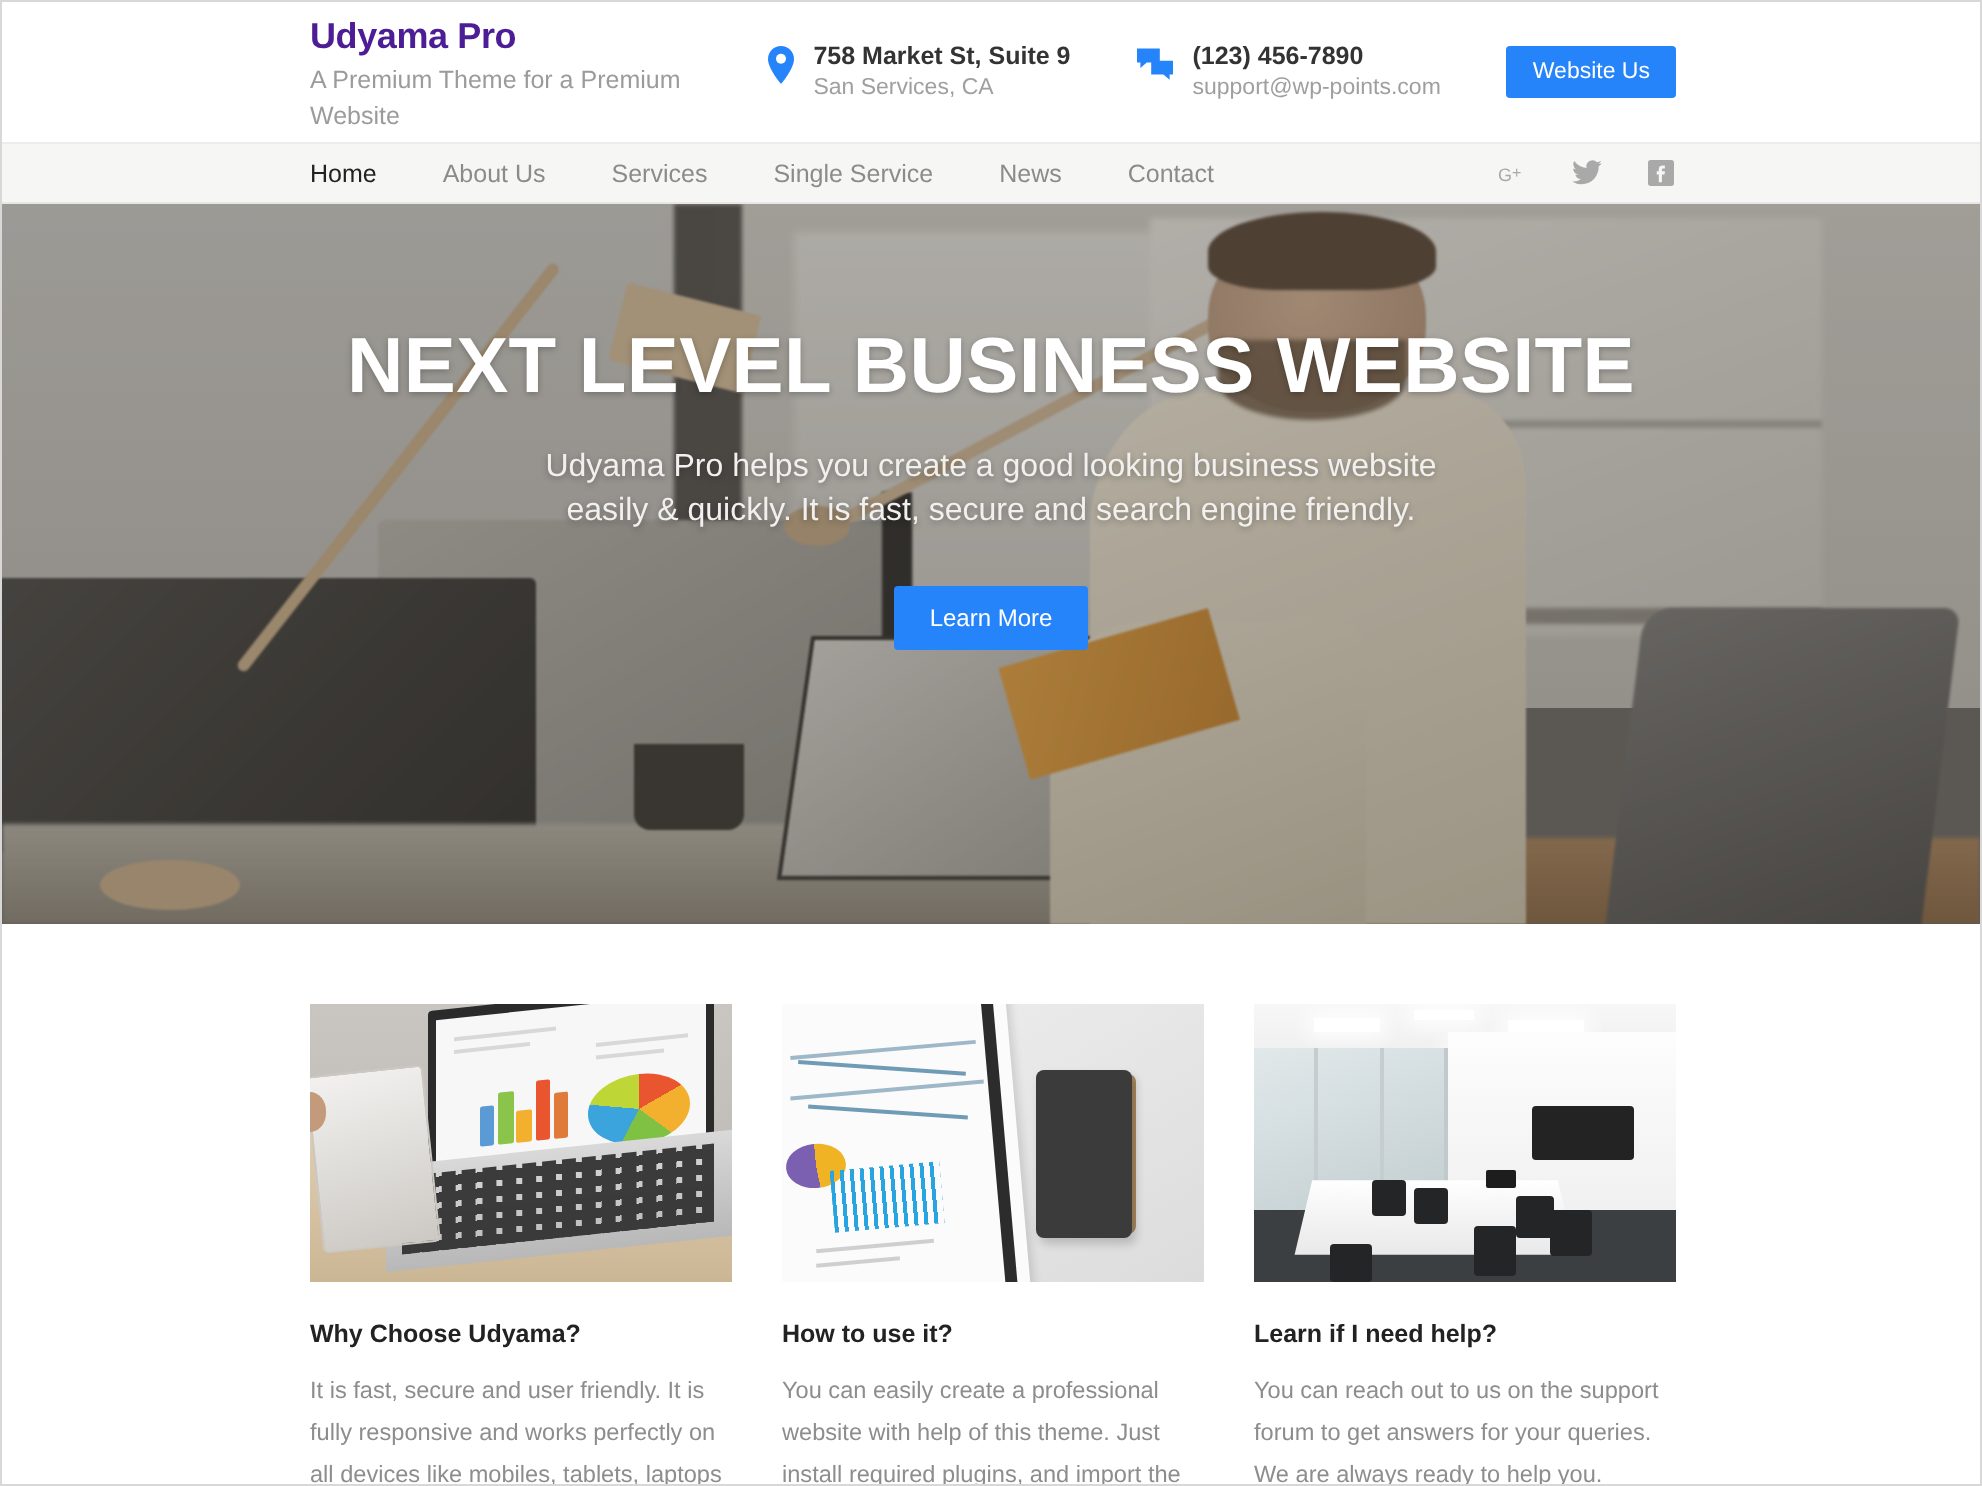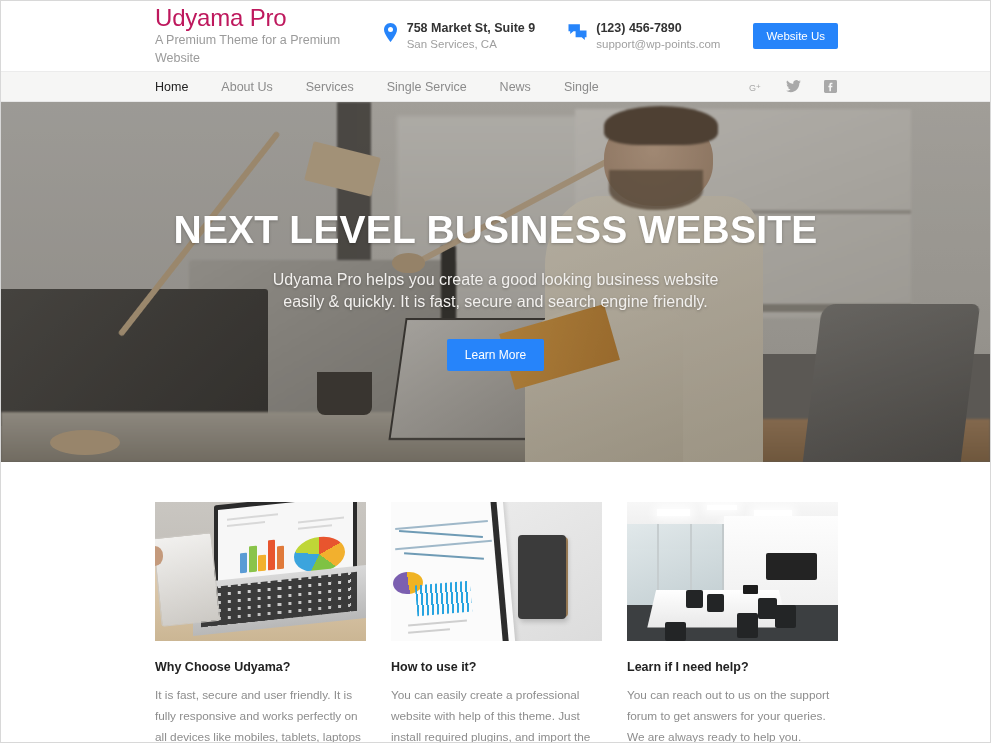--- a/index.html
+++ b/index.html
@@ -25,23 +25,23 @@
   .topbar {
     height: 70px;
     background: #ffffff;
     display: flex;
     align-items: center;
     padding: 0 152px 0 154px;
     position: relative;
   }
   .brand { display: flex; flex-direction: column; justify-content: center; }
   .brand-title {
-    font-size: 24px;
-    font-weight: normal;
-    color: #be185d;
+    font-size: 18px;
+    font-weight: bold;
+    color: #4c1d95;
     letter-spacing: -0.2px;
     line-height: 24px;
   }
   .brand-tagline {
     font-size: 12.5px;
     color: #9b9b9b;
     line-height: 18px;
     margin-top: 1px;
   }
 
@@ -189,21 +189,21 @@
     position: absolute; inset: 0;
     background: rgba(60,55,50,0.34);
   }
   .hero-content {
     position: relative;
     height: 100%;
     display: flex;
     flex-direction: column;
     align-items: center;
     justify-content: flex-start;
-    padding-top: 105px;
+    padding-top: 59px;
   }
   .hero-title {
     font-size: 39px;
     font-weight: bold;
     color: #ffffff;
     letter-spacing: 0.2px;
     text-align: center;
     line-height: 46px;
     text-shadow: 0 1px 3px rgba(0,0,0,0.25);
   }
@@ -371,21 +371,21 @@
     </div>
   </div>
 
   <div class="navbar">
     <div class="nav-links">
       <a class="nav-link active">Home</a>
       <a class="nav-link">About Us</a>
       <a class="nav-link">Services</a>
       <a class="nav-link">Single Service</a>
       <a class="nav-link">News</a>
-      <a class="nav-link">Single</a>
+      <a class="nav-link">Contact</a>
     </div>
     <div class="nav-social">
       <span class="soc">
         <svg width="15" height="12" viewBox="0 0 15 12">
           <text x="0" y="9.5" font-family="Liberation Sans, sans-serif" font-size="9" fill="#a9a9a9">G</text>
           <text x="7" y="8" font-family="Liberation Sans, sans-serif" font-size="8" fill="#a9a9a9">+</text>
         </svg>
       </span>
       <span class="soc">
         <svg width="15" height="13" viewBox="0 0 16 14">

